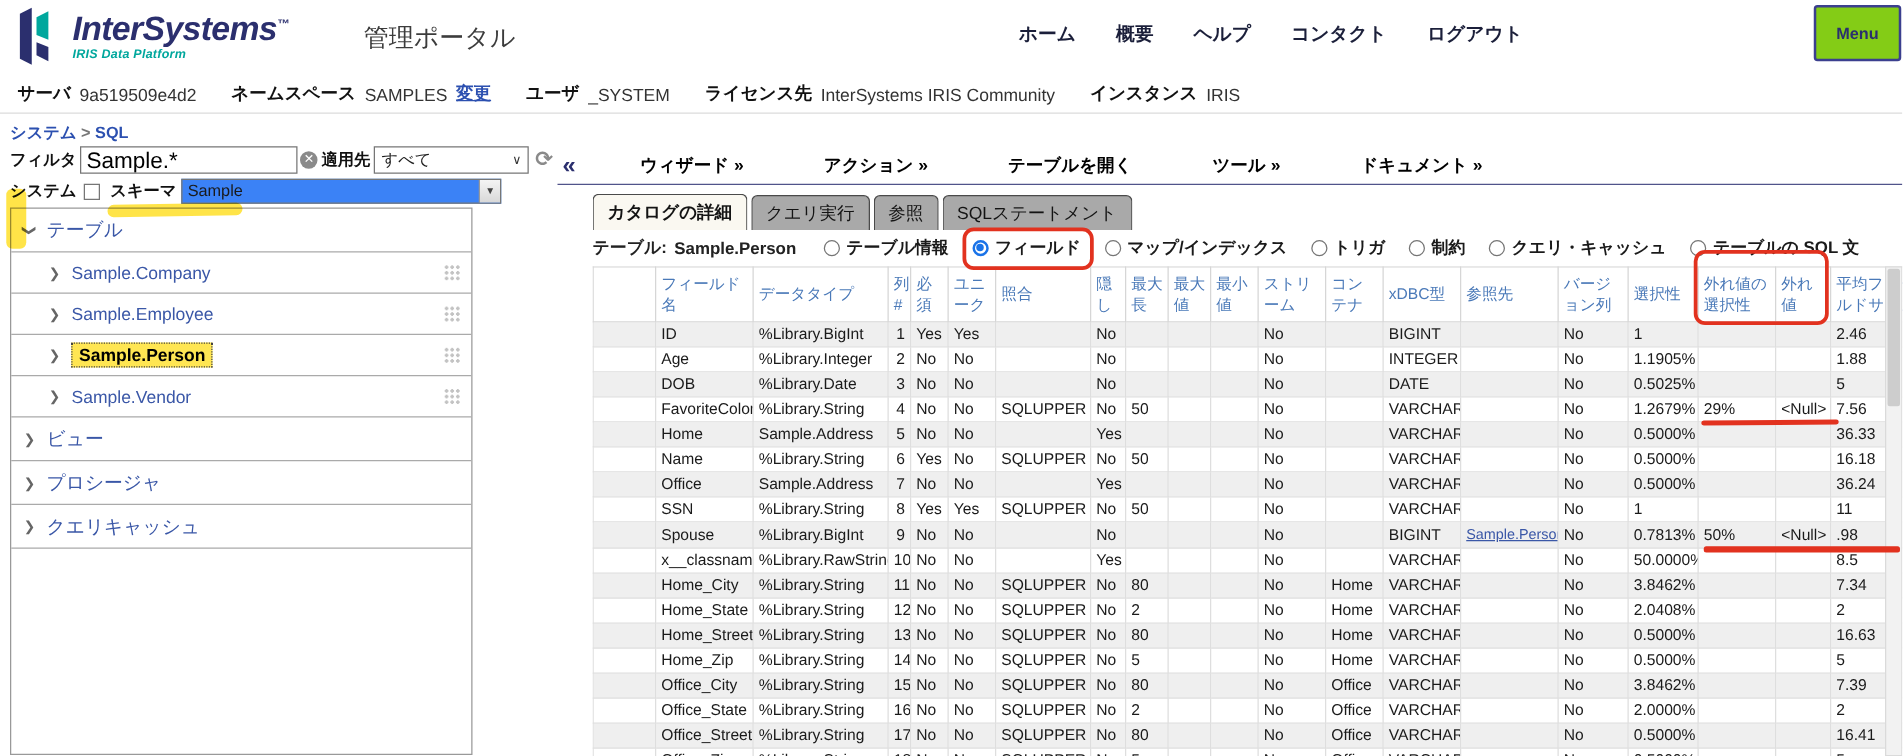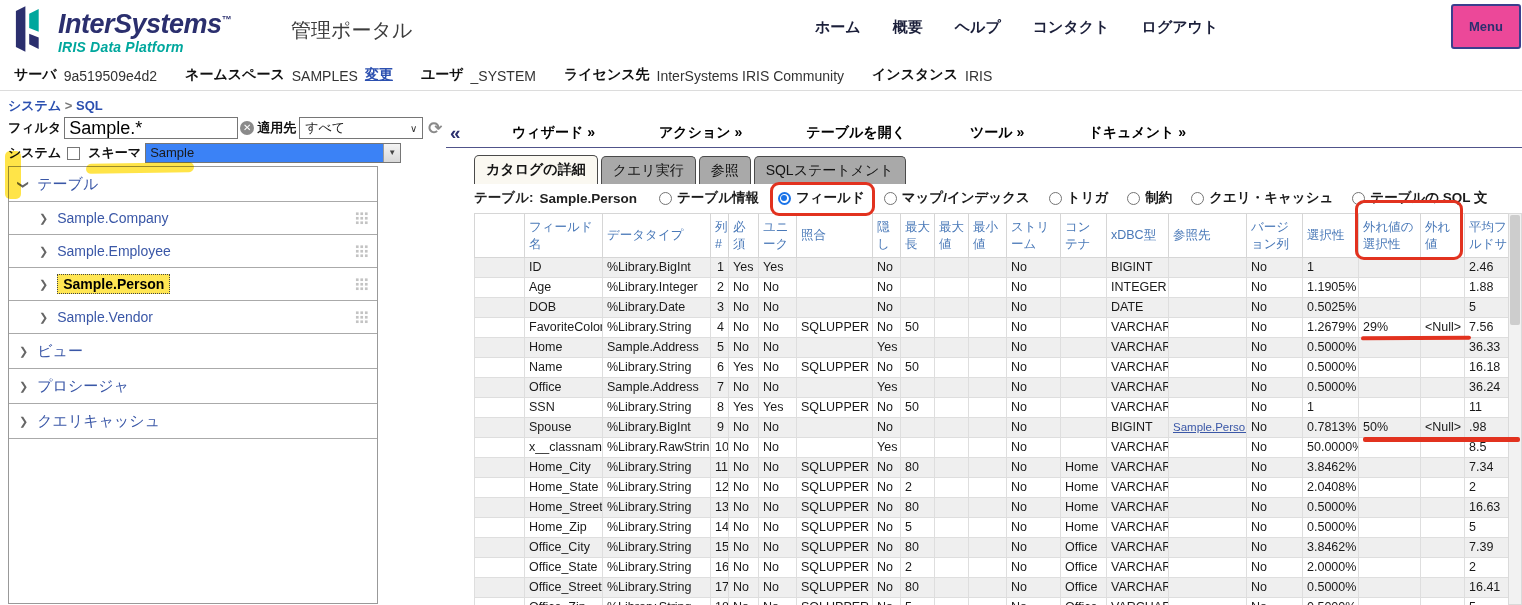--- a/index.html
+++ b/index.html
@@ -7,26 +7,26 @@
   body { font-family:"Liberation Sans","DejaVu Sans",sans-serif; color:#1a1a1a; }
   .page { position:relative; width:1522px; height:605px; background:#fff; overflow:hidden; }
 
   
   .hdr { position:absolute; left:0; top:0; width:1522px; height:60px; background:#fff; }
   .logo { position:absolute; left:14px; top:5px; display:flex; align-items:flex-start;font-style:italic; }
   .logo-mark { width:38px; height:48px; }
   .logo-text { margin-left:6px; }
   .brand { font-size:27px; font-weight:bold; color:#2b2f6e; letter-spacing:-0.5px; line-height:30px; }
   .brand sup { font-size:10px; }
-  .brand-sub { font-size:14px; font-weight:bold; color:#00a79d; letter-spacing:.2px; }
+  .brand-sub { font-size:10px; font-weight:bold; color:#00a79d; letter-spacing:.2px; }
   .portal-title { position:absolute; left:291px; top:17px; font-size:20px; color:#3c3c3c; }
   .top-nav { position:absolute; left:815px; top:18px; display:flex; gap:32px; }
   .nav-link { font-size:15px; font-weight:bold; color:#1b1f3a; text-decoration:none; cursor:pointer; }
   .menu-btn { position:absolute; left:1451px; top:4px; width:70px; height:45px; border:2px solid #3b3f8e;
-    border-radius:3px; background:#ec4899; color:#2b2f6e; font-weight:bold; font-size:13px;
+    border-radius:3px; background:#84cc16; color:#2b2f6e; font-weight:bold; font-size:13px;
     display:flex; align-items:center; justify-content:center; cursor:pointer; }
 
   
   .serverbar { position:absolute; left:0; top:60px; width:1522px; height:31px; display:flex; align-items:center;
     padding-left:14px; gap:28px; border-bottom:1px solid #dcdcdc; font-size:14px; }
   .sv-item { display:flex; align-items:flex-end; gap:7px; white-space:nowrap; }
   .sv-label { font-weight:bold; color:#111; }
   .sv-value { color:#333; }
   .sv-action { color:#2c50b0; font-weight:bold; text-decoration:underline; cursor:pointer; }
 

